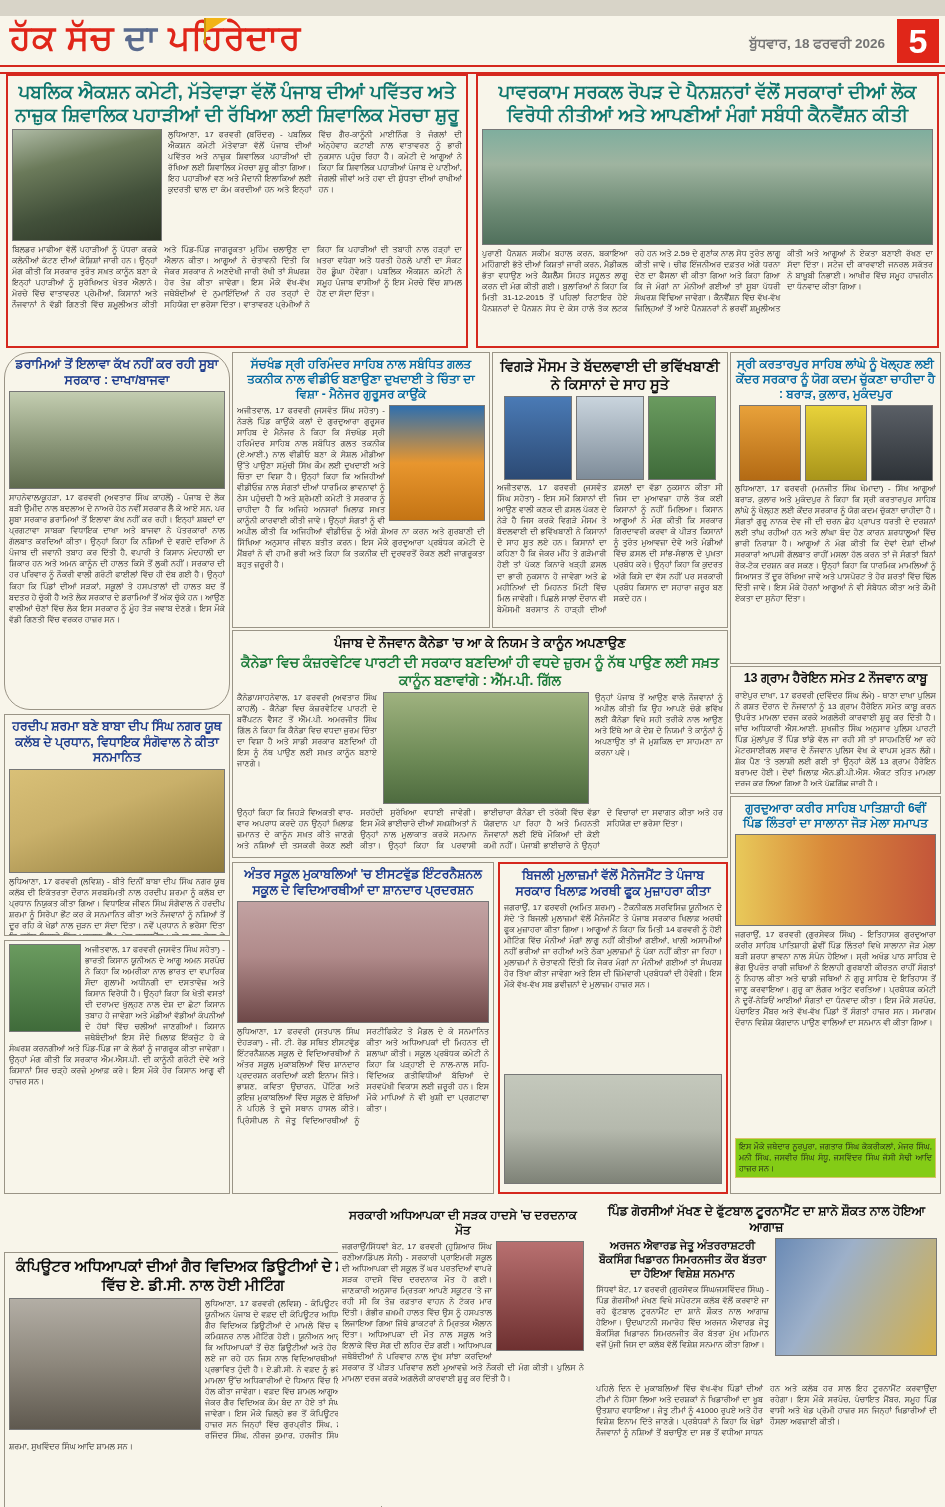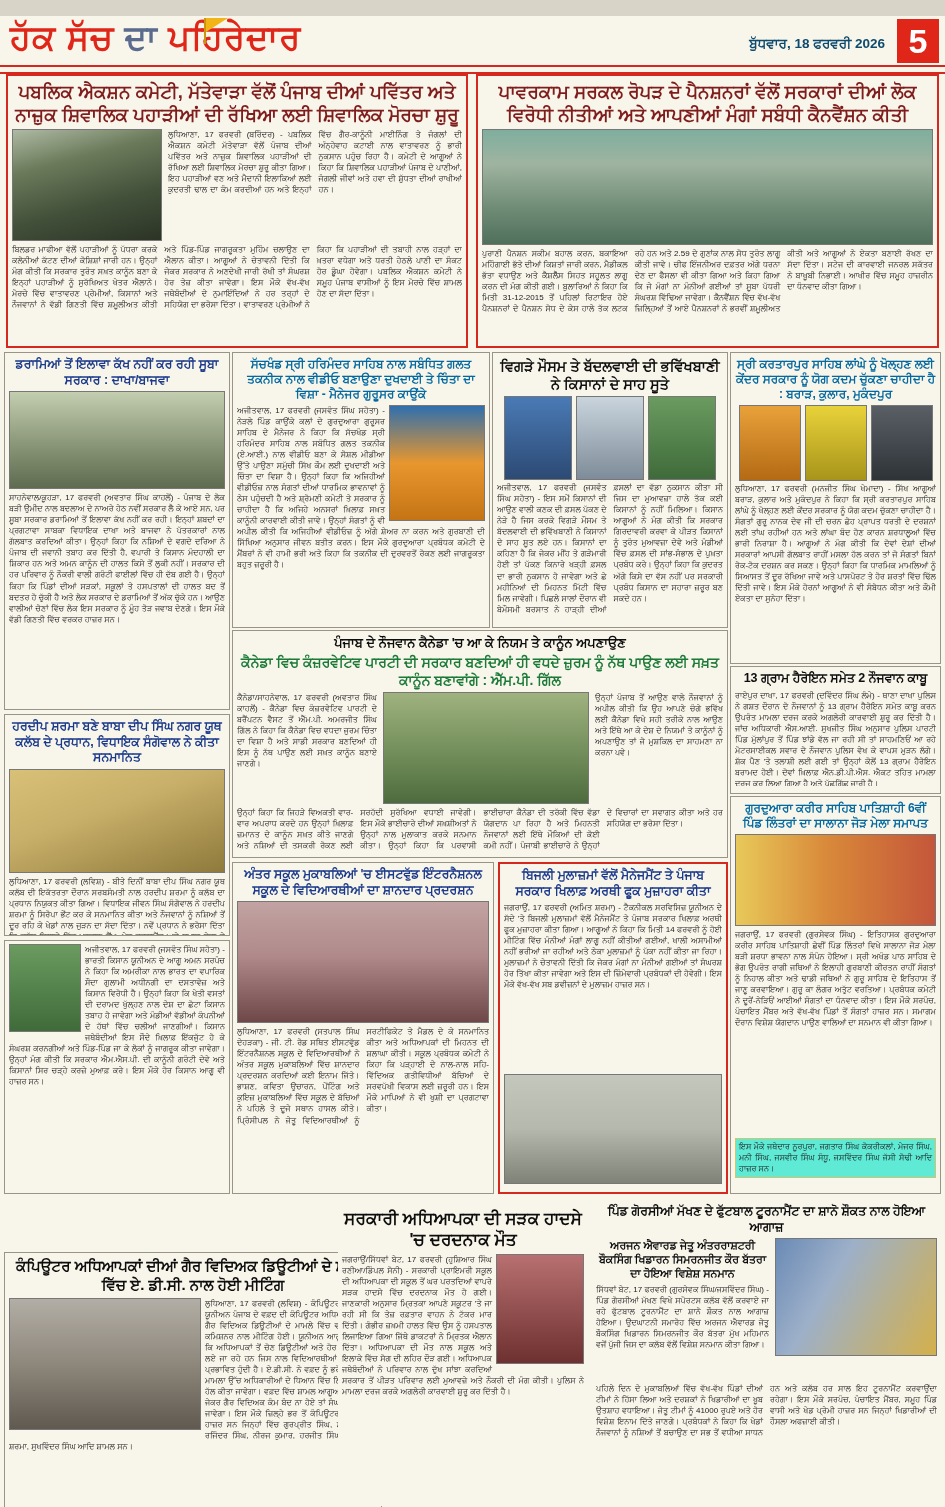--- a/index.html
+++ b/index.html
@@ -5,44 +5,44 @@
   html,body{margin:0;padding:0;background:#d8d4c8;}
   #page{position:relative;width:945px;height:1507px;margin:16px auto;background:#f8f5ea;
         font-family:Liberation Sans, sans-serif;overflow:hidden;color:#1a1a1a;padding-left:9px;}
   
   #masthead{position:absolute;left:0;top:0;width:945px;height:48px;}
   .logo{position:absolute;left:10px;top:2px;font-size:34px;font-weight:bold;letter-spacing:1px;}
   .logo .p1,.logo .p3{color:#e02619;}
   .logo .p2{color:#5a6b8e;position:relative;}
   .flag{position:absolute;left:196px;top:0px;width:0;height:0;border-left:22px solid #f2b417;border-bottom:14px solid transparent;}
   .flagpole{position:absolute;left:194px;top:0px;width:2px;height:26px;background:#c99410;}
-  .edition-date{position:absolute;right:60px;top:20px;font-size:13.5px;font-weight:bold;color:#0c4a6e;}
+  .edition-date{position:absolute;right:60px;top:20px;font-size:13.5px;font-weight:bold;color:#737373;}
   .pagebox{position:absolute;right:6px;top:3px;width:42px;height:44px;background:#e02619;color:#fff;
            font-size:34px;font-weight:bold;text-align:center;line-height:44px;}
   .redrule{position:absolute;left:0;top:49px;width:945px;height:5px;border-top:2px solid #d5281e;border-bottom:2px solid #d5281e;}
   
   .abox{position:absolute;box-sizing:border-box;padding:3px 4px;overflow:hidden;background:#f8f5ea;}
   .bred{border:2px solid #d5281e;}
   .bthin{border:1px solid #9a9486;}
   .hl{font-weight:bold;text-align:center;line-height:1.25;margin:1px 0 3px 0;}
-  .hl-xl{font-size:18.5px;color:#7f1d1d;}
+  .hl-xl{font-size:18.5px;color:#0f766e;}
   .hl-md{font-size:14.5px;color:#0d0d0d;}
   .hl-blue{font-size:12.5px;color:#1b3a8c;}
   .hl-maroon{font-size:12px;color:#0369a1;}
   .hl-green{font-size:14px;color:#1b7a38;}
   .body-txt{font-size:8px;line-height:1.38;text-align:justify;color:#222;}
   .cols2{column-count:2;column-gap:7px;}
   .cols3{column-count:3;column-gap:7px;}
   .cols4{column-count:4;column-gap:7px;}
   .photo{box-sizing:border-box;border:1px solid #777;}
   .prow{display:flex;gap:4px;justify-content:center;margin:2px 0;}
   .toprow{display:flex;gap:6px;margin-bottom:3px;}
   .fl-r{float:right;margin:0 0 2px 4px;}
   .fl-l{float:left;margin:0 4px 2px 0;}
-  .tailbox{background:#5eead4;border:1px solid #d8c26a;padding:3px;font-size:8px;line-height:1.35;text-align:justify;margin-top:3px;}
+  .tailbox{background:#84cc16;border:1px solid #d8c26a;padding:3px;font-size:8px;line-height:1.35;text-align:justify;margin-top:3px;}
   
   .ph-hill{background:linear-gradient(165deg,#aebaa4 0%,#6b7a5a 30%,#42503a 65%,#2c3425 100%);}
   .ph-crowd{background:linear-gradient(180deg,#7fae9e 0%,#9fb4a0 30%,#6d8a74 70%,#50705c 100%);}
   .ph-group{background:linear-gradient(180deg,#c3cdb0 0%,#8a9678 55%,#5f6b4e 100%);}
   .ph-orange{background:linear-gradient(180deg,#2f6fae 0%,#e8962e 50%,#c47414 100%);}
   .ph-blue{background:linear-gradient(180deg,#4a7ab5 0%,#2c4a74 100%);}
   .ph-grey{background:linear-gradient(180deg,#c9d4dd 0%,#7e8c99 100%);}
   .ph-green{background:linear-gradient(180deg,#6a9b5f 0%,#3f6b3a 100%);}
   .ph-saffron{background:linear-gradient(180deg,#e8a13a 0%,#b36a14 100%);}
   .ph-yellow{background:linear-gradient(180deg,#e8d23a 0%,#a8941a 100%);}
@@ -87,21 +87,21 @@
   </div>
 
   <div class="abox bred" style="left:476px;top:58px;width:463px;height:274px;">
     <div class="hl hl-xl">ਪਾਵਰਕਾਮ ਸਰਕਲ ਰੋਪੜ ਦੇ ਪੈਨਸ਼ਨਰਾਂ ਵੱਲੋਂ ਸਰਕਾਰਾਂ ਦੀਆਂ ਲੋਕ ਵਿਰੋਧੀ ਨੀਤੀਆਂ ਅਤੇ ਆਪਣੀਆਂ ਮੰਗਾਂ ਸਬੰਧੀ ਕੈਨਵੈਂਸ਼ਨ ਕੀਤੀ</div>
     <div class="toprow">
       <div class="photo ph-crowd" style="flex:1;height:116px;"></div>
     </div>
     <div class="body-txt cols3" style="height:114px;overflow:hidden;">ਪੁਰਾਣੀ ਪੈਨਸ਼ਨ ਸਕੀਮ ਬਹਾਲ ਕਰਨ, ਬਕਾਇਆ ਮਹਿੰਗਾਈ ਭੱਤੇ ਦੀਆਂ ਕਿਸ਼ਤਾਂ ਜਾਰੀ ਕਰਨ, ਮੈਡੀਕਲ ਭੱਤਾ ਵਧਾਉਣ ਅਤੇ ਕੈਸ਼ਲੈੱਸ ਸਿਹਤ ਸਹੂਲਤ ਲਾਗੂ ਕਰਨ ਦੀ ਮੰਗ ਕੀਤੀ ਗਈ। ਬੁਲਾਰਿਆਂ ਨੇ ਕਿਹਾ ਕਿ ਮਿਤੀ 31-12-2015 ਤੋਂ ਪਹਿਲਾਂ ਰਿਟਾਇਰ ਹੋਏ ਪੈਨਸ਼ਨਰਾਂ ਦੇ ਪੈਨਸ਼ਨ ਸੋਧ ਦੇ ਕੇਸ ਹਾਲੇ ਤੱਕ ਲਟਕ ਰਹੇ ਹਨ ਅਤੇ 2.59 ਦੇ ਗੁਣਾਂਕ ਨਾਲ ਸੋਧ ਤੁਰੰਤ ਲਾਗੂ ਕੀਤੀ ਜਾਵੇ। ਚੀਫ ਇੰਜਨੀਅਰ ਦਫ਼ਤਰ ਅੱਗੇ ਧਰਨਾ ਦੇਣ ਦਾ ਫੈਸਲਾ ਵੀ ਕੀਤਾ ਗਿਆ ਅਤੇ ਕਿਹਾ ਗਿਆ ਕਿ ਜੇ ਮੰਗਾਂ ਨਾ ਮੰਨੀਆਂ ਗਈਆਂ ਤਾਂ ਸੂਬਾ ਪੱਧਰੀ ਸੰਘਰਸ਼ ਵਿੱਢਿਆ ਜਾਵੇਗਾ। ਕੈਨਵੈਂਸ਼ਨ ਵਿੱਚ ਵੱਖ-ਵੱਖ ਜ਼ਿਲ੍ਹਿਆਂ ਤੋਂ ਆਏ ਪੈਨਸ਼ਨਰਾਂ ਨੇ ਭਰਵੀਂ ਸ਼ਮੂਲੀਅਤ ਕੀਤੀ ਅਤੇ ਆਗੂਆਂ ਨੇ ਏਕਤਾ ਬਣਾਈ ਰੱਖਣ ਦਾ ਸੱਦਾ ਦਿੱਤਾ। ਸਟੇਜ ਦੀ ਕਾਰਵਾਈ ਜਨਰਲ ਸਕੱਤਰ ਨੇ ਬਾਖੂਬੀ ਨਿਭਾਈ। ਆਖੀਰ ਵਿੱਚ ਸਮੂਹ ਹਾਜ਼ਰੀਨ ਦਾ ਧੰਨਵਾਦ ਕੀਤਾ ਗਿਆ।</div>
   </div>
 
-  <div class="abox bthin" style="left:4px;top:336px;width:226px;height:358px;">
+  <div class="abox bthin" style="left:4px;top:336px;width:226px;height:358px;border-radius:26px;">
     <div class="hl hl-blue">ਡਰਾਮਿਆਂ ਤੋਂ ਇਲਾਵਾ ਕੱਖ ਨਹੀਂ ਕਰ ਰਹੀ ਸੂਬਾ ਸਰਕਾਰ : ਦਾਖਾ/ਬਾਜਵਾ</div>
     <div class="photo ph-group" style="width:216px;height:98px;margin:0 auto 3px auto;"></div>
     <div class="body-txt" style="height:208px;overflow:hidden;">ਸਾਹਨੇਵਾਲ/ਕੂਹੜਾ, 17 ਫਰਵਰੀ (ਅਵਤਾਰ ਸਿੰਘ ਕਾਹਲੋਂ) - ਪੰਜਾਬ ਦੇ ਲੋਕ ਬੜੀ ਉਮੀਦ ਨਾਲ ਬਦਲਾਅ ਦੇ ਨਾਅਰੇ ਹੇਠ ਨਵੀਂ ਸਰਕਾਰ ਲੈ ਕੇ ਆਏ ਸਨ, ਪਰ ਸੂਬਾ ਸਰਕਾਰ ਡਰਾਮਿਆਂ ਤੋਂ ਇਲਾਵਾ ਕੱਖ ਨਹੀਂ ਕਰ ਰਹੀ। ਇਨ੍ਹਾਂ ਸ਼ਬਦਾਂ ਦਾ ਪ੍ਰਗਟਾਵਾ ਸਾਬਕਾ ਵਿਧਾਇਕ ਦਾਖਾ ਅਤੇ ਬਾਜਵਾ ਨੇ ਪੱਤਰਕਾਰਾਂ ਨਾਲ ਗੱਲਬਾਤ ਕਰਦਿਆਂ ਕੀਤਾ। ਉਨ੍ਹਾਂ ਕਿਹਾ ਕਿ ਨਸ਼ਿਆਂ ਦੇ ਵਗਦੇ ਦਰਿਆ ਨੇ ਪੰਜਾਬ ਦੀ ਜਵਾਨੀ ਤਬਾਹ ਕਰ ਦਿੱਤੀ ਹੈ, ਵਪਾਰੀ ਤੇ ਕਿਸਾਨ ਮੰਦਹਾਲੀ ਦਾ ਸ਼ਿਕਾਰ ਹਨ ਅਤੇ ਅਮਨ ਕਾਨੂੰਨ ਦੀ ਹਾਲਤ ਕਿਸੇ ਤੋਂ ਲੁਕੀ ਨਹੀਂ। ਸਰਕਾਰ ਦੀ ਹਰ ਪਰਿਵਾਰ ਨੂੰ ਨੌਕਰੀ ਵਾਲੀ ਗਰੰਟੀ ਫਾਈਲਾਂ ਵਿੱਚ ਹੀ ਦੱਬ ਗਈ ਹੈ। ਉਨ੍ਹਾਂ ਕਿਹਾ ਕਿ ਪਿੰਡਾਂ ਦੀਆਂ ਸੜਕਾਂ, ਸਕੂਲਾਂ ਤੇ ਹਸਪਤਾਲਾਂ ਦੀ ਹਾਲਤ ਬਦ ਤੋਂ ਬਦਤਰ ਹੋ ਚੁੱਕੀ ਹੈ ਅਤੇ ਲੋਕ ਸਰਕਾਰ ਦੇ ਡਰਾਮਿਆਂ ਤੋਂ ਅੱਕ ਚੁੱਕੇ ਹਨ। ਆਉਣ ਵਾਲੀਆਂ ਚੋਣਾਂ ਵਿੱਚ ਲੋਕ ਇਸ ਸਰਕਾਰ ਨੂੰ ਮੂੰਹ ਤੋੜ ਜਵਾਬ ਦੇਣਗੇ। ਇਸ ਮੌਕੇ ਵੱਡੀ ਗਿਣਤੀ ਵਿੱਚ ਵਰਕਰ ਹਾਜ਼ਰ ਸਨ।</div>
   </div>
 
   <div class="abox bthin" style="left:232px;top:336px;width:258px;height:276px;">
     <div class="hl hl-maroon">ਸੱਚਖੰਡ ਸ੍ਰੀ ਹਰਿਮੰਦਰ ਸਾਹਿਬ ਨਾਲ ਸਬੰਧਿਤ ਗਲਤ ਤਕਨੀਕ ਨਾਲ ਵੀਡੀਓ ਬਣਾਉਣਾ ਦੁਖਦਾਈ ਤੇ ਚਿੰਤਾ ਦਾ ਵਿਸ਼ਾ - ਮੈਨੇਜਰ ਗੁਰੂਸਰ ਕਾਉਂਕੇ</div>
     <div class="body-txt" style="height:218px;overflow:hidden;">
       <span class="photo ph-orange fl-r" style="width:96px;height:116px;display:block;"></span>
       <span>ਅਜੀਤਵਾਲ, 17 ਫਰਵਰੀ (ਜਸਵੰਤ ਸਿੰਘ ਸਹੋਤਾ) - ਨੇੜਲੇ ਪਿੰਡ ਕਾਉਂਕੇ ਕਲਾਂ ਦੇ ਗੁਰਦੁਆਰਾ ਗੁਰੂਸਰ ਸਾਹਿਬ ਦੇ ਮੈਨੇਜਰ ਨੇ ਕਿਹਾ ਕਿ ਸੱਚਖੰਡ ਸ੍ਰੀ ਹਰਿਮੰਦਰ ਸਾਹਿਬ ਨਾਲ ਸਬੰਧਿਤ ਗਲਤ ਤਕਨੀਕ (ਏ.ਆਈ.) ਨਾਲ ਵੀਡੀਓ ਬਣਾ ਕੇ ਸੋਸ਼ਲ ਮੀਡੀਆ ਉੱਤੇ ਪਾਉਣਾ ਸਮੁੱਚੀ ਸਿੱਖ ਕੌਮ ਲਈ ਦੁਖਦਾਈ ਅਤੇ ਚਿੰਤਾ ਦਾ ਵਿਸ਼ਾ ਹੈ। ਉਨ੍ਹਾਂ ਕਿਹਾ ਕਿ ਅਜਿਹੀਆਂ ਵੀਡੀਓਜ਼ ਨਾਲ ਸੰਗਤਾਂ ਦੀਆਂ ਧਾਰਮਿਕ ਭਾਵਨਾਵਾਂ ਨੂੰ ਠੇਸ ਪਹੁੰਚਦੀ ਹੈ ਅਤੇ ਸ਼੍ਰੋਮਣੀ ਕਮੇਟੀ ਤੇ ਸਰਕਾਰ ਨੂੰ ਚਾਹੀਦਾ ਹੈ ਕਿ ਅਜਿਹੇ ਅਨਸਰਾਂ ਖ਼ਿਲਾਫ਼ ਸਖ਼ਤ ਕਾਨੂੰਨੀ ਕਾਰਵਾਈ ਕੀਤੀ ਜਾਵੇ। ਉਨ੍ਹਾਂ ਸੰਗਤਾਂ ਨੂੰ ਵੀ ਅਪੀਲ ਕੀਤੀ ਕਿ ਅਜਿਹੀਆਂ ਵੀਡੀਓਜ਼ ਨੂੰ ਅੱਗੇ ਸ਼ੇਅਰ ਨਾ ਕਰਨ ਅਤੇ ਗੁਰਬਾਣੀ ਦੀ ਸਿੱਖਿਆ ਅਨੁਸਾਰ ਜੀਵਨ ਬਤੀਤ ਕਰਨ। ਇਸ ਮੌਕੇ ਗੁਰਦੁਆਰਾ ਪ੍ਰਬੰਧਕ ਕਮੇਟੀ ਦੇ ਮੈਂਬਰਾਂ ਨੇ ਵੀ ਹਾਮੀ ਭਰੀ ਅਤੇ ਕਿਹਾ ਕਿ ਤਕਨੀਕ ਦੀ ਦੁਰਵਰਤੋਂ ਰੋਕਣ ਲਈ ਜਾਗਰੂਕਤਾ ਬਹੁਤ ਜ਼ਰੂਰੀ ਹੈ।</span>
@@ -178,21 +178,21 @@
 
   <div class="abox bthin" style="left:4px;top:1236px;width:378px;height:306px;">
     <div class="hl hl-md" style="font-size:15px;">ਕੰਪਿਊਟਰ ਅਧਿਆਪਕਾਂ ਦੀਆਂ ਗੈਰ ਵਿਦਿਅਕ ਡਿਊਟੀਆਂ ਦੇ ਮਾਮਲੇ ਵਿੱਚ ਏ. ਡੀ.ਸੀ. ਨਾਲ ਹੋਈ ਮੀਟਿੰਗ</div>
     <div class="body-txt" style="height:250px;overflow:hidden;">
       <span class="photo ph-meet fl-l" style="width:192px;height:132px;display:block;"></span>
       <span>ਲੁਧਿਆਣਾ, 17 ਫਰਵਰੀ (ਲਵਿਸ਼) - ਕੰਪਿਊਟਰ ਅਧਿਆਪਕ ਯੂਨੀਅਨ ਪੰਜਾਬ ਦੇ ਵਫ਼ਦ ਦੀ ਕੰਪਿਊਟਰ ਅਧਿਆਪਕਾਂ ਦੀਆਂ ਗੈਰ ਵਿਦਿਅਕ ਡਿਊਟੀਆਂ ਦੇ ਮਾਮਲੇ ਵਿੱਚ ਵਧੀਕ ਡਿਪਟੀ ਕਮਿਸ਼ਨਰ ਨਾਲ ਮੀਟਿੰਗ ਹੋਈ। ਯੂਨੀਅਨ ਆਗੂਆਂ ਨੇ ਕਿਹਾ ਕਿ ਅਧਿਆਪਕਾਂ ਤੋਂ ਚੋਣ ਡਿਊਟੀਆਂ ਅਤੇ ਹੋਰ ਦਫ਼ਤਰੀ ਕੰਮ ਲਏ ਜਾ ਰਹੇ ਹਨ ਜਿਸ ਨਾਲ ਵਿਦਿਆਰਥੀਆਂ ਦੀ ਪੜ੍ਹਾਈ ਪ੍ਰਭਾਵਿਤ ਹੁੰਦੀ ਹੈ। ਏ.ਡੀ.ਸੀ. ਨੇ ਵਫ਼ਦ ਨੂੰ ਭਰੋਸਾ ਦਿੱਤਾ ਕਿ ਮਾਮਲਾ ਉੱਚ ਅਧਿਕਾਰੀਆਂ ਦੇ ਧਿਆਨ ਵਿੱਚ ਲਿਆ ਕੇ ਜਲਦ ਹੱਲ ਕੀਤਾ ਜਾਵੇਗਾ। ਵਫ਼ਦ ਵਿੱਚ ਸ਼ਾਮਲ ਆਗੂਆਂ ਨੇ ਕਿਹਾ ਕਿ ਜੇਕਰ ਗੈਰ ਵਿਦਿਅਕ ਕੰਮ ਬੰਦ ਨਾ ਹੋਏ ਤਾਂ ਸੰਘਰਸ਼ ਵਿੱਢਿਆ ਜਾਵੇਗਾ। ਇਸ ਮੌਕੇ ਜ਼ਿਲ੍ਹੇ ਭਰ ਤੋਂ ਕੰਪਿਊਟਰ ਅਧਿਆਪਕ ਹਾਜ਼ਰ ਸਨ ਜਿਨ੍ਹਾਂ ਵਿੱਚ ਗੁਰਪ੍ਰੀਤ ਸਿੰਘ, ਮਨਦੀਪ ਕੌਰ, ਰਜਿੰਦਰ ਸਿੰਘ, ਨੀਰਜ ਕੁਮਾਰ, ਹਰਜੀਤ ਸਿੰਘ, ਅਮਨਦੀਪ ਸ਼ਰਮਾ, ਸੁਖਵਿੰਦਰ ਸਿੰਘ ਆਦਿ ਸ਼ਾਮਲ ਸਨ।</span>
     </div>
   </div>
 
   <div class="abox" style="left:338px;top:1188px;width:250px;height:302px;">
-    <div class="hl hl-md" style="font-size:17px;">ਸਰਕਾਰੀ ਅਧਿਆਪਕਾ ਦੀ ਸੜਕ ਹਾਦਸੇ 'ਚ ਦਰਦਨਾਕ ਮੌਤ</div>
+    <div class="hl hl-md" style="font-size:12px;">ਸਰਕਾਰੀ ਅਧਿਆਪਕਾ ਦੀ ਸੜਕ ਹਾਦਸੇ 'ਚ ਦਰਦਨਾਕ ਮੌਤ</div>
     <div class="body-txt" style="height:240px;overflow:hidden;">
       <span class="photo ph-lady fl-r" style="width:88px;height:110px;display:block;"></span>
       <span>ਜਗਰਾਉਂ/ਸਿੱਧਵਾਂ ਬੇਟ, 17 ਫਰਵਰੀ (ਹੁਸ਼ਿਆਰ ਸਿੰਘ ਰਣੀਆ/ਡਿੰਪਲ ਸੋਨੀ) - ਸਰਕਾਰੀ ਪ੍ਰਾਇਮਰੀ ਸਕੂਲ ਦੀ ਅਧਿਆਪਕਾ ਦੀ ਸਕੂਲ ਤੋਂ ਘਰ ਪਰਤਦਿਆਂ ਵਾਪਰੇ ਸੜਕ ਹਾਦਸੇ ਵਿੱਚ ਦਰਦਨਾਕ ਮੌਤ ਹੋ ਗਈ। ਜਾਣਕਾਰੀ ਅਨੁਸਾਰ ਮ੍ਰਿਤਕਾ ਆਪਣੇ ਸਕੂਟਰ 'ਤੇ ਜਾ ਰਹੀ ਸੀ ਕਿ ਤੇਜ਼ ਰਫ਼ਤਾਰ ਵਾਹਨ ਨੇ ਟੱਕਰ ਮਾਰ ਦਿੱਤੀ। ਗੰਭੀਰ ਜ਼ਖ਼ਮੀ ਹਾਲਤ ਵਿੱਚ ਉਸ ਨੂੰ ਹਸਪਤਾਲ ਲਿਜਾਇਆ ਗਿਆ ਜਿੱਥੇ ਡਾਕਟਰਾਂ ਨੇ ਮ੍ਰਿਤਕ ਐਲਾਨ ਦਿੱਤਾ। ਅਧਿਆਪਕਾ ਦੀ ਮੌਤ ਨਾਲ ਸਕੂਲ ਅਤੇ ਇਲਾਕੇ ਵਿੱਚ ਸੋਗ ਦੀ ਲਹਿਰ ਦੌੜ ਗਈ। ਅਧਿਆਪਕ ਜਥੇਬੰਦੀਆਂ ਨੇ ਪਰਿਵਾਰ ਨਾਲ ਦੁੱਖ ਸਾਂਝਾ ਕਰਦਿਆਂ ਸਰਕਾਰ ਤੋਂ ਪੀੜਤ ਪਰਿਵਾਰ ਲਈ ਮੁਆਵਜ਼ੇ ਅਤੇ ਨੌਕਰੀ ਦੀ ਮੰਗ ਕੀਤੀ। ਪੁਲਿਸ ਨੇ ਮਾਮਲਾ ਦਰਜ ਕਰਕੇ ਅਗਲੇਰੀ ਕਾਰਵਾਈ ਸ਼ੁਰੂ ਕਰ ਦਿੱਤੀ ਹੈ।</span>
     </div>
   </div>
 
   <div class="abox" style="left:592px;top:1184px;width:349px;height:306px;">
     <div class="hl hl-md" style="font-size:12.5px;">ਪਿੰਡ ਗੋਰਸੀਆਂ ਮੱਖਣ ਦੇ ਫੁੱਟਬਾਲ ਟੂਰਨਾਮੈਂਟ ਦਾ ਸ਼ਾਨੋ ਸ਼ੌਕਤ ਨਾਲ ਹੋਇਆ ਆਗਾਜ਼</div>
     <div class="toprow">
       <div style="flex:1;">

